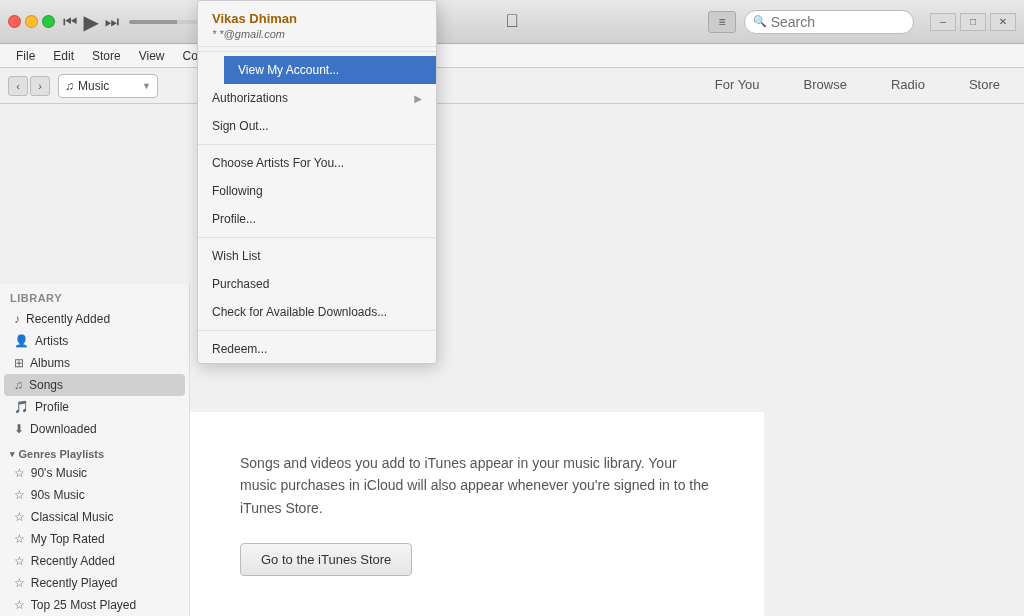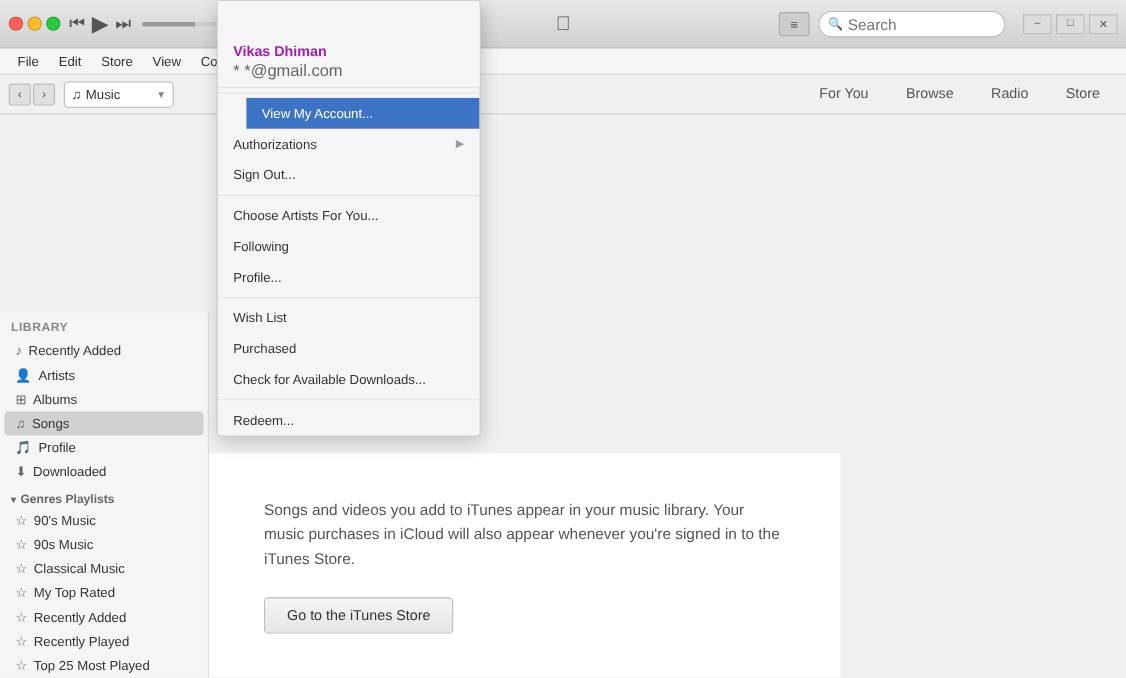--- a/index.html
+++ b/index.html
@@ -165,21 +165,21 @@
       align-items: center;
       padding: 0 6px;
       gap: 4px;
       cursor: pointer;
       min-width: 100px;
     }
     #source-selector .music-icon { font-size: 12px; }
     #nav-tabs {
       margin-left: auto;
       display: flex;
-      gap: 2px;
+      gap: 12px;
     }
     .nav-tab {
       padding: 6px 16px;
       cursor: pointer;
       font-size: 13px;
       color: #555;
       border-bottom: 2px solid transparent;
     }
 
     
@@ -280,27 +280,27 @@
       overflow: hidden;
     }
     .dropdown-header {
       padding: 10px 14px 6px;
       background: #f5f5f5;
       border-bottom: 1px solid #e0e0e0;
     }
     .dropdown-name {
       font-size: 13px;
       font-weight: 600;
-      color: #a21caf;
-      margin-top: 28px;
+      color: #a16207;
     }
     .dropdown-email {
-      font-size: 15px;
+      font-size: 11px;
       color: #666;
       margin-top: 2px;
+      font-style: italic;
     }
     .dropdown-item {
       padding: 7px 14px;
       font-size: 12px;
       color: #333;
       cursor: pointer;
       display: flex;
       align-items: center;
       justify-content: space-between;
     }

